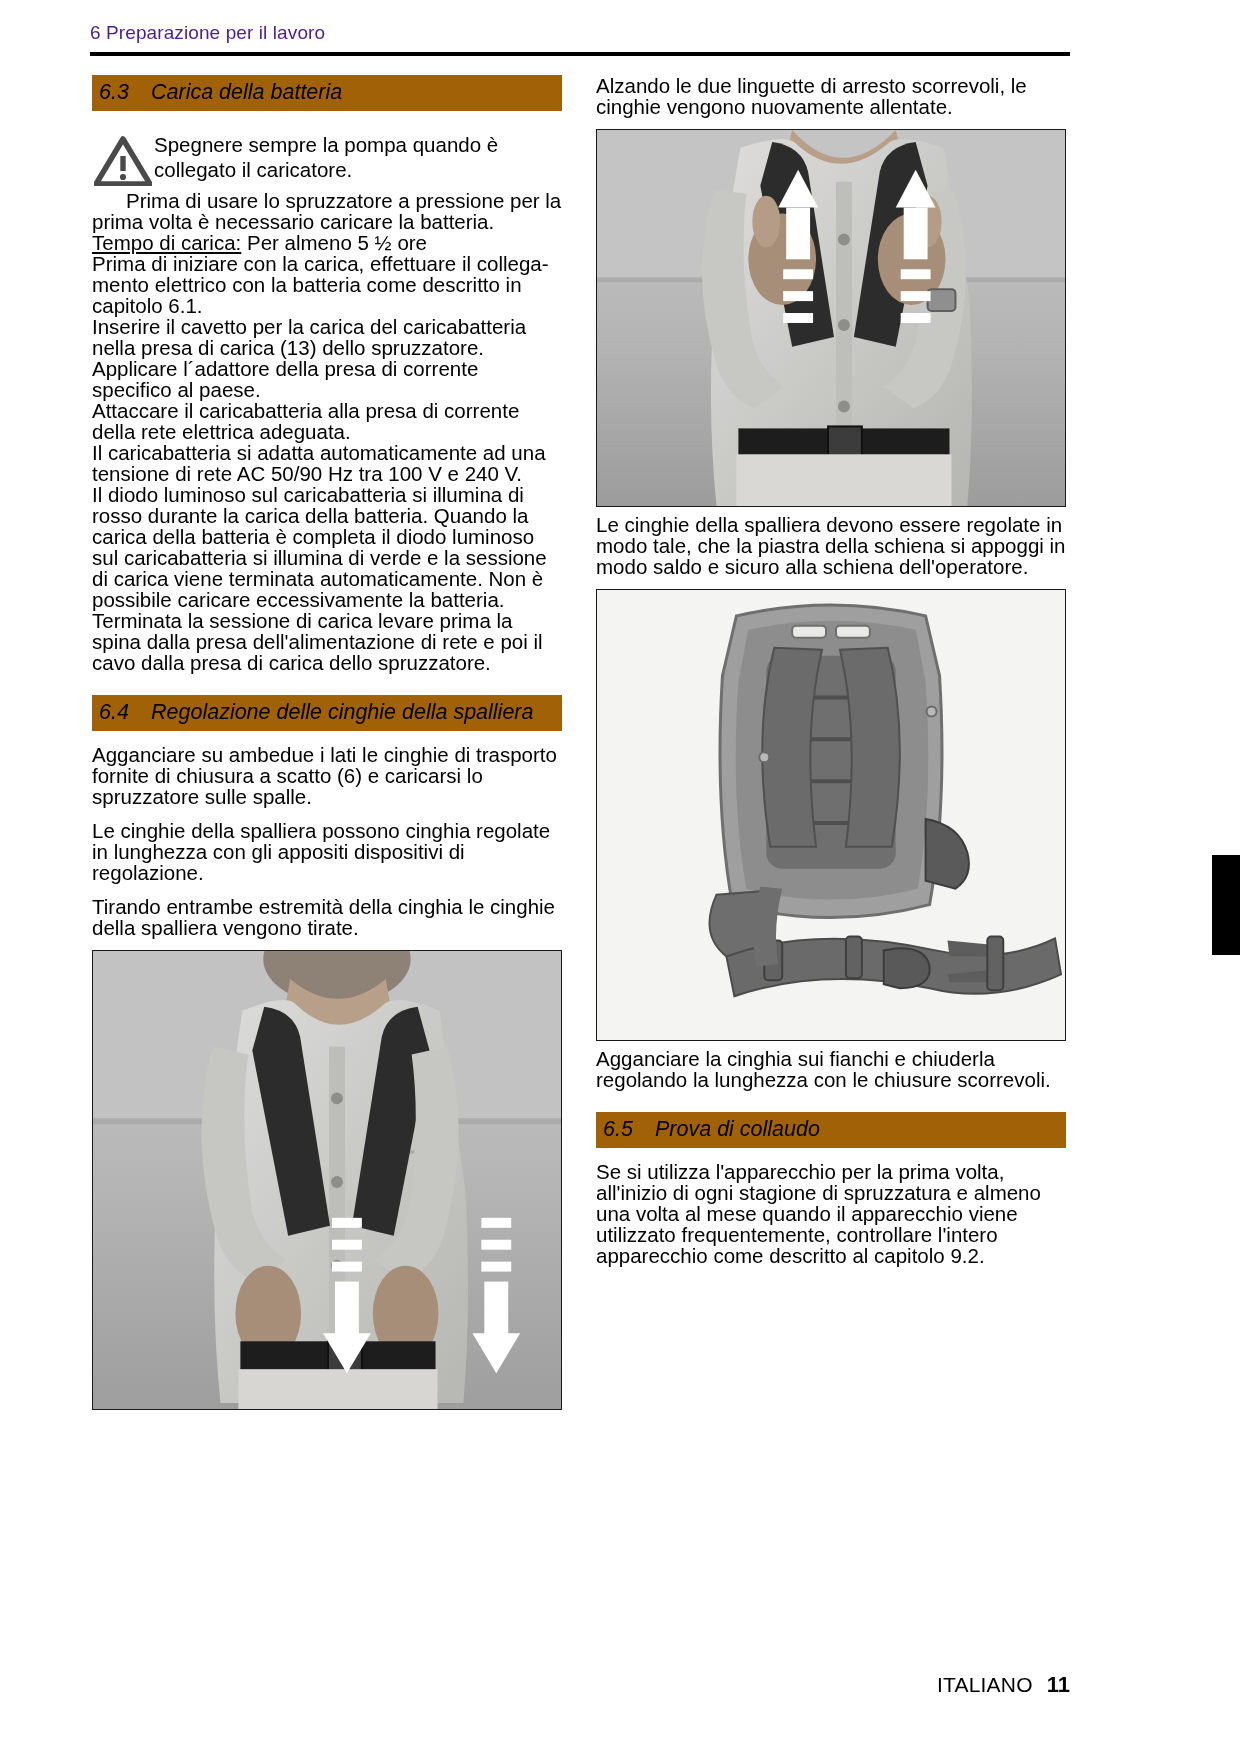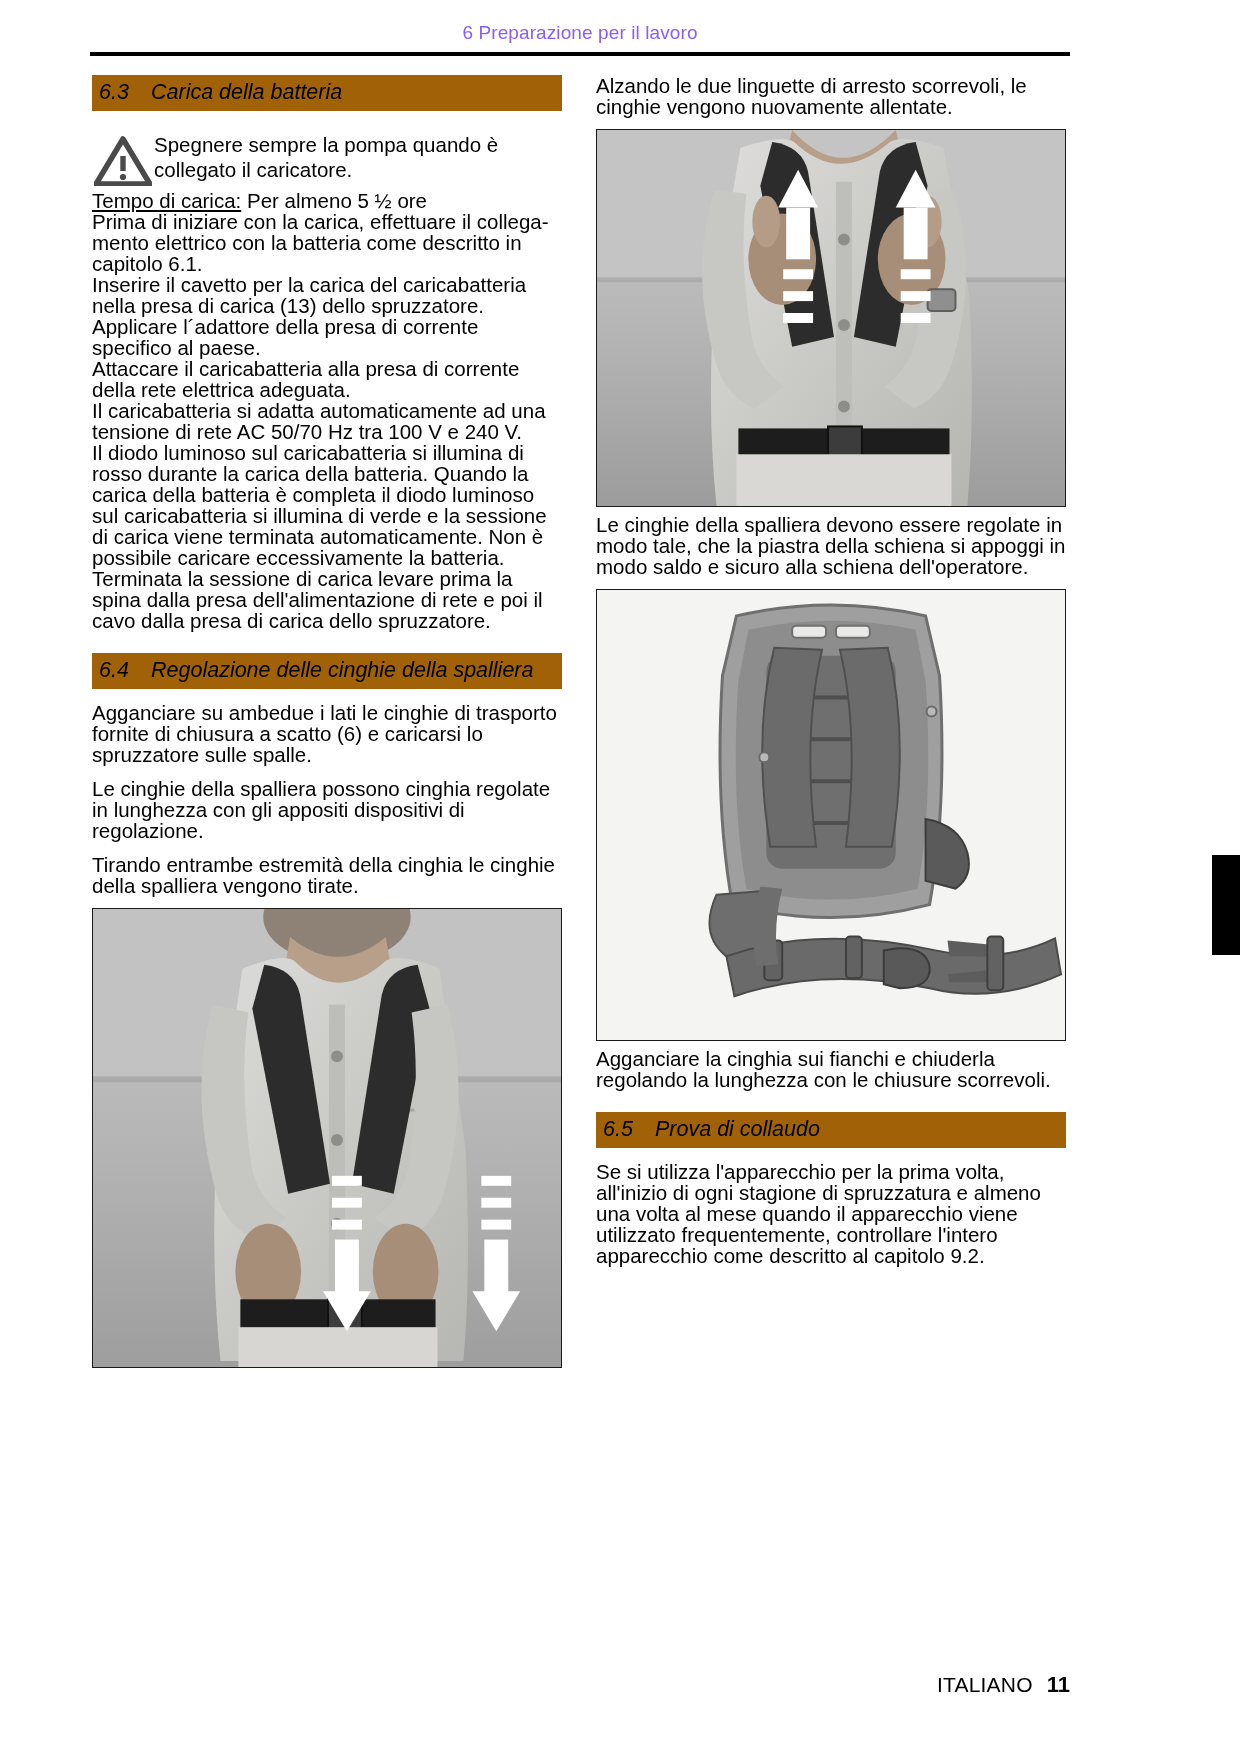--- a/index.html
+++ b/index.html
@@ -11,22 +11,22 @@
     color: #000;
     position: relative;
     overflow: hidden;
   }
 
   .page { position:absolute; inset:0; }
 
   
   .header {
     position:absolute; left:90px; top:22px; width:980px;
-    text-align:center;
-    font-size:19px; letter-spacing:.1px; color:#8b5cf6;
+    text-align:left;
+    font-size:19px; letter-spacing:.1px; color:#4c1d95;
   }
   .header-rule {
     position:absolute; left:90px; top:52px; width:980px; height:4px;
     background:#000;
     border-bottom:1px solid #000;
   }
 
   
   .col { position:absolute; top:75px; width:470px; }
   .col-left  { left:92px; }
@@ -125,28 +125,29 @@
       <span class="warn-icon">
         <svg viewBox="0 0 58 50" aria-hidden="true">
           <path d="M29 3 L56 48 L2 48 Z" fill="none" stroke="#4a4a4a" stroke-width="5.5" stroke-linejoin="round"></path>
           <rect x="26.3" y="20" width="5.4" height="15" fill="#4a4a4a"></rect>
           <circle cx="29" cy="41" r="3.1" fill="#4a4a4a"></circle>
         </svg>
       </span>
       <p class="warn-text">Spegnere sempre la pompa quando è collegato il caricatore.</p>
     </div>
 
+    <p class="body tight"><span class="indent"></span><span>Prima di usare lo spruzzatore a pressione per la prima volta è necessario caricare la batteria.</span></p>
 
     <p class="body"><span class="u">Tempo di carica:</span><span> Per almeno 5 ½  ore</span></p>
 
     <p class="body">Prima di iniziare con la carica, effettuare il collega-mento elettrico con la batteria come descritto in capitolo 6.1.</p>
     <p class="body">Inserire il cavetto per la carica del caricabatteria nella presa di carica (13) dello spruzzatore.</p>
     <p class="body">Applicare l´adattore della presa di corrente specifico al paese.</p>
     <p class="body">Attaccare il caricabatteria alla presa di corrente della rete elettrica adeguata.</p>
-    <p class="body">Il caricabatteria si adatta automaticamente ad una tensione di rete AC 50/70 Hz tra 100 V e 240 V.</p>
+    <p class="body">Il caricabatteria si adatta automaticamente ad una tensione di rete AC 50/90 Hz tra 100 V e 240 V.</p>
     <p class="body">Il diodo luminoso sul caricabatteria si illumina di rosso durante la carica della batteria. Quando la carica della batteria è completa il diodo luminoso sul caricabatteria si illumina di verde e la sessione di carica viene terminata automaticamente. Non è possibile caricare eccessivamente la batteria.</p>
     <p class="body">Terminata la sessione di carica levare prima la spina dalla presa dell'alimentazione di rete e poi il cavo dalla presa di carica dello spruzzatore.</p>
 
     <div class="sec-head" style="margin-top:22px;">
       <span class="sec-num">6.4</span>
       <span class="sec-title">Regolazione delle cinghie della spalliera</span>
     </div>
 
     <p class="body gap">Agganciare su ambedue i lati le cinghie di trasporto fornite di chiusura a scatto (6) e caricarsi lo spruzzatore sulle spalle.</p>
     <p class="body gap">Le cinghie della spalliera possono cinghia regolate in lunghezza con gli appositi dispositivi di regolazione.</p>

